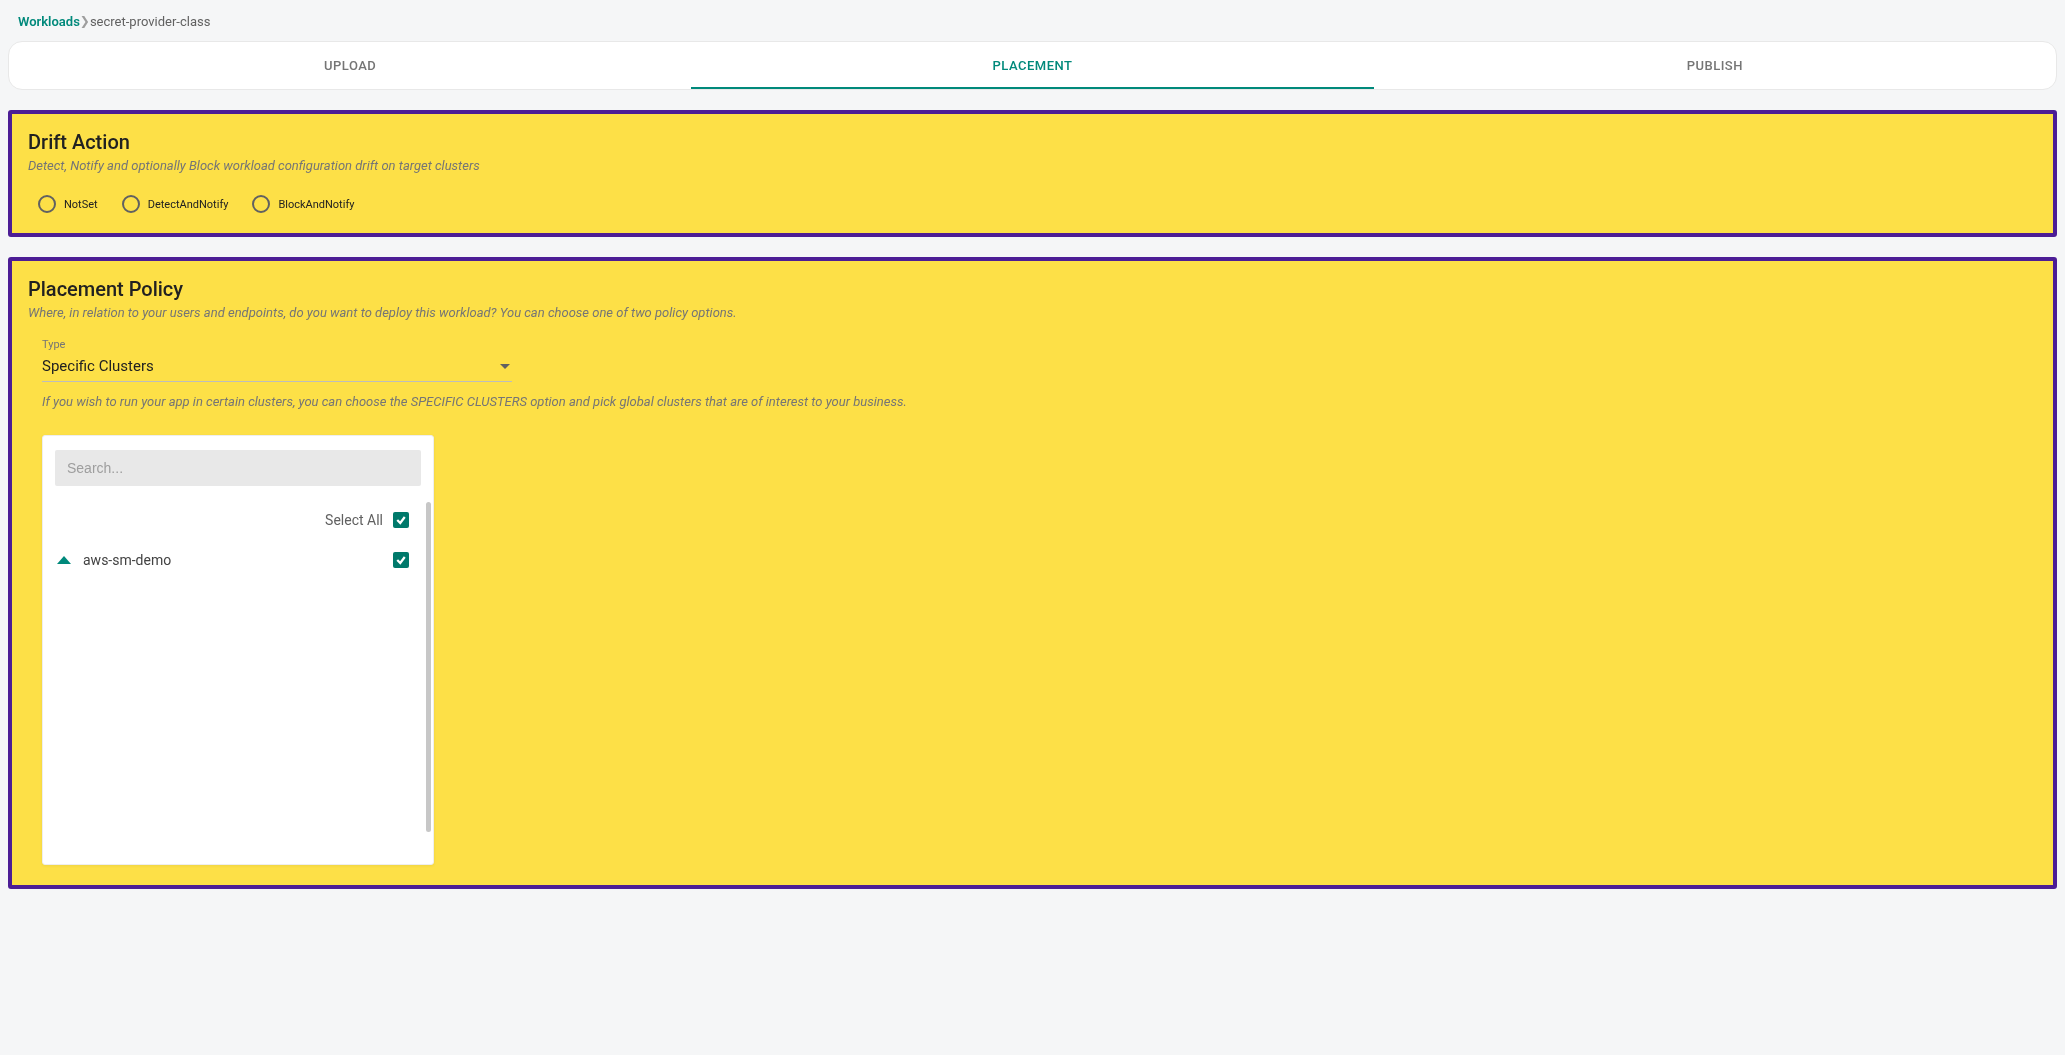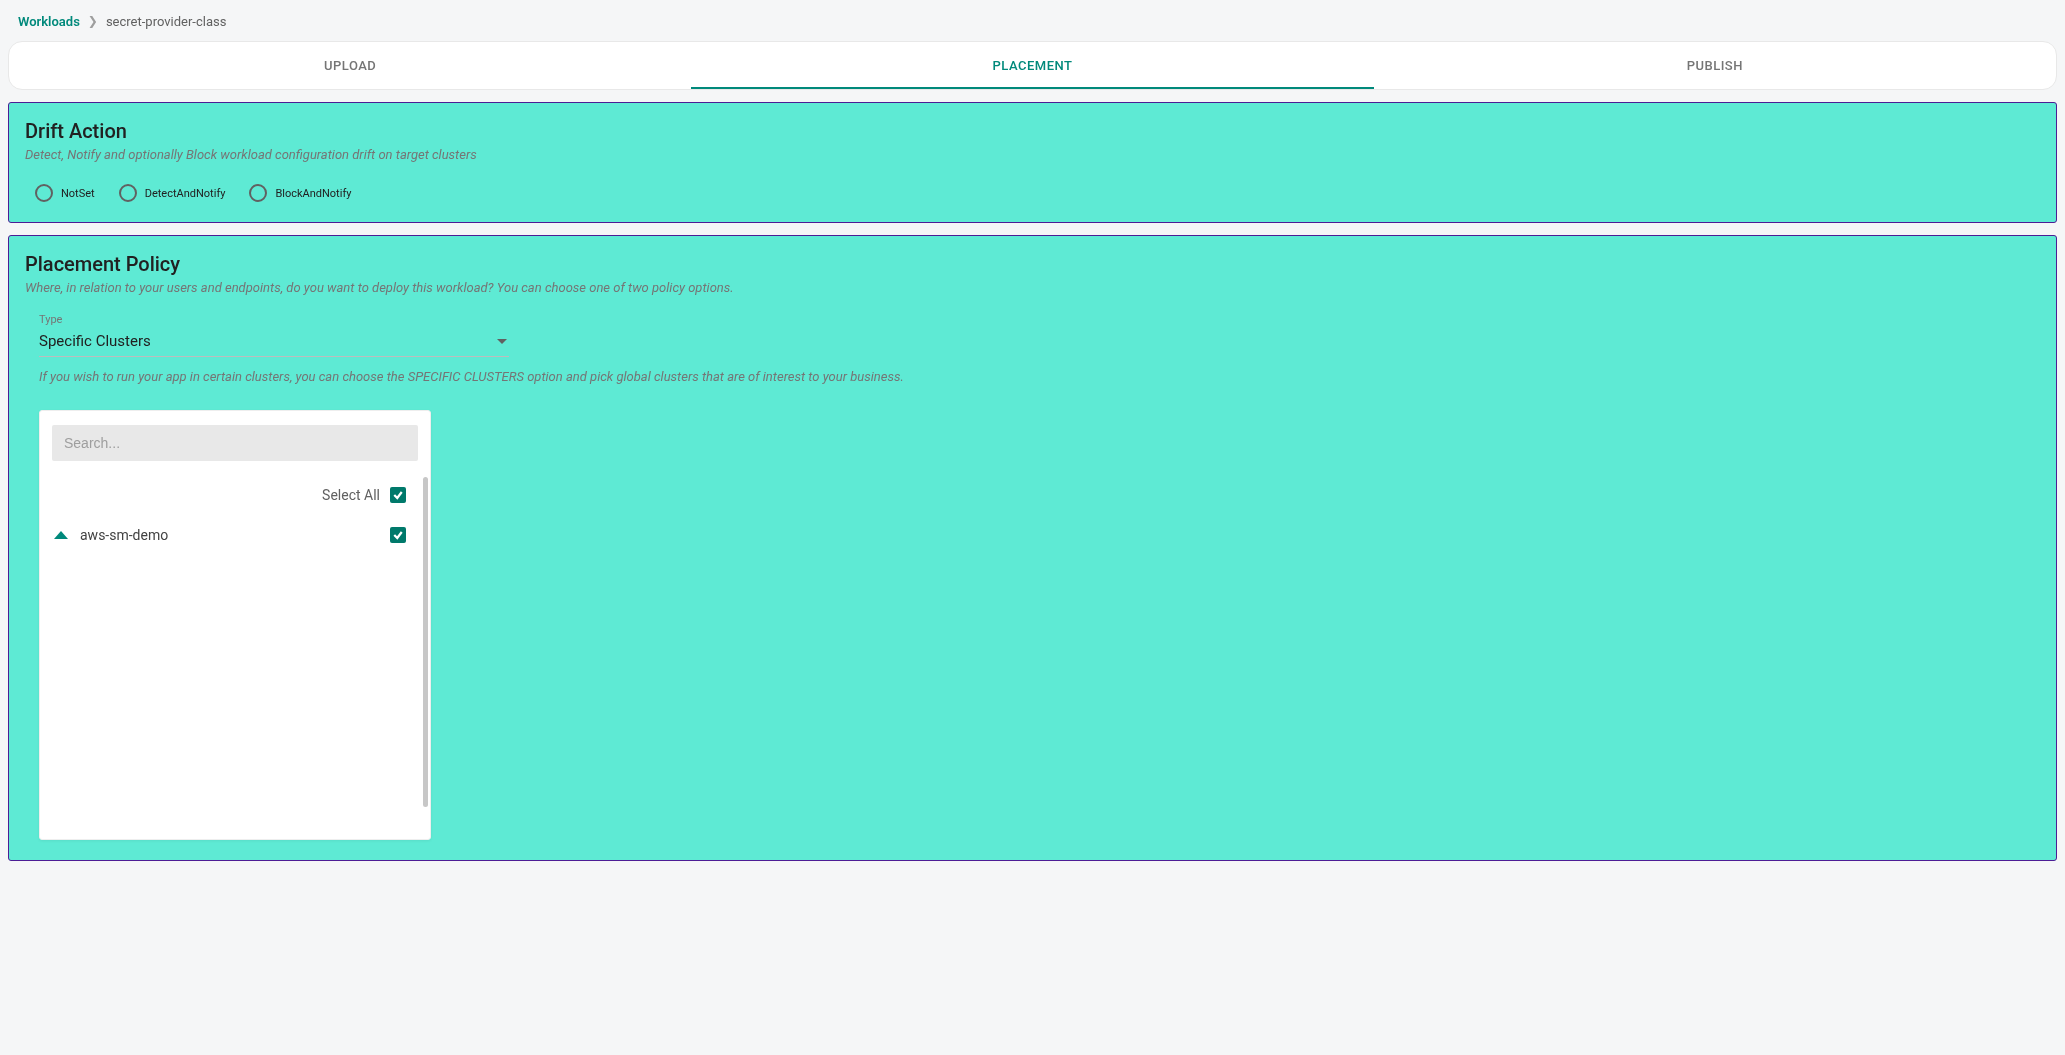--- a/index.html
+++ b/index.html
@@ -12,21 +12,20 @@
       background: #f5f6f7;
       color: #212121;
       font-size: 14px;
     }
     .page {
       padding: 8px;
     }
     .breadcrumb {
       display: flex;
       align-items: flex-start;
-      gap: 8px;
       padding: 6px 10px 12px 10px;
       font-size: 13px;
     }
     .breadcrumb .link {
       color: #00897b;
       font-weight: 600;
       cursor: pointer;
     }
     .breadcrumb .chevron {
       color: #9e9e9e;
@@ -58,24 +57,24 @@
     .tab.active::after {
       content: "";
       position: absolute;
       left: 0;
       right: 0;
       bottom: 0;
       height: 2px;
       background: #00897b;
     }
     .panel {
-      background: #5eead4;
-      border: 1px solid #4c1d95;
+      background: #fde047;
+      border: 4px solid #4c1d95;
       border-radius: 3px;
-      margin-top: 12px;
+      margin-top: 20px;
       padding: 16px 16px 20px 16px;
     }
     .panel h2 {
       font-size: 20px;
       font-weight: 500;
       color: #212121;
       margin-bottom: 4px;
     }
     .panel .desc {
       font-size: 13px;

